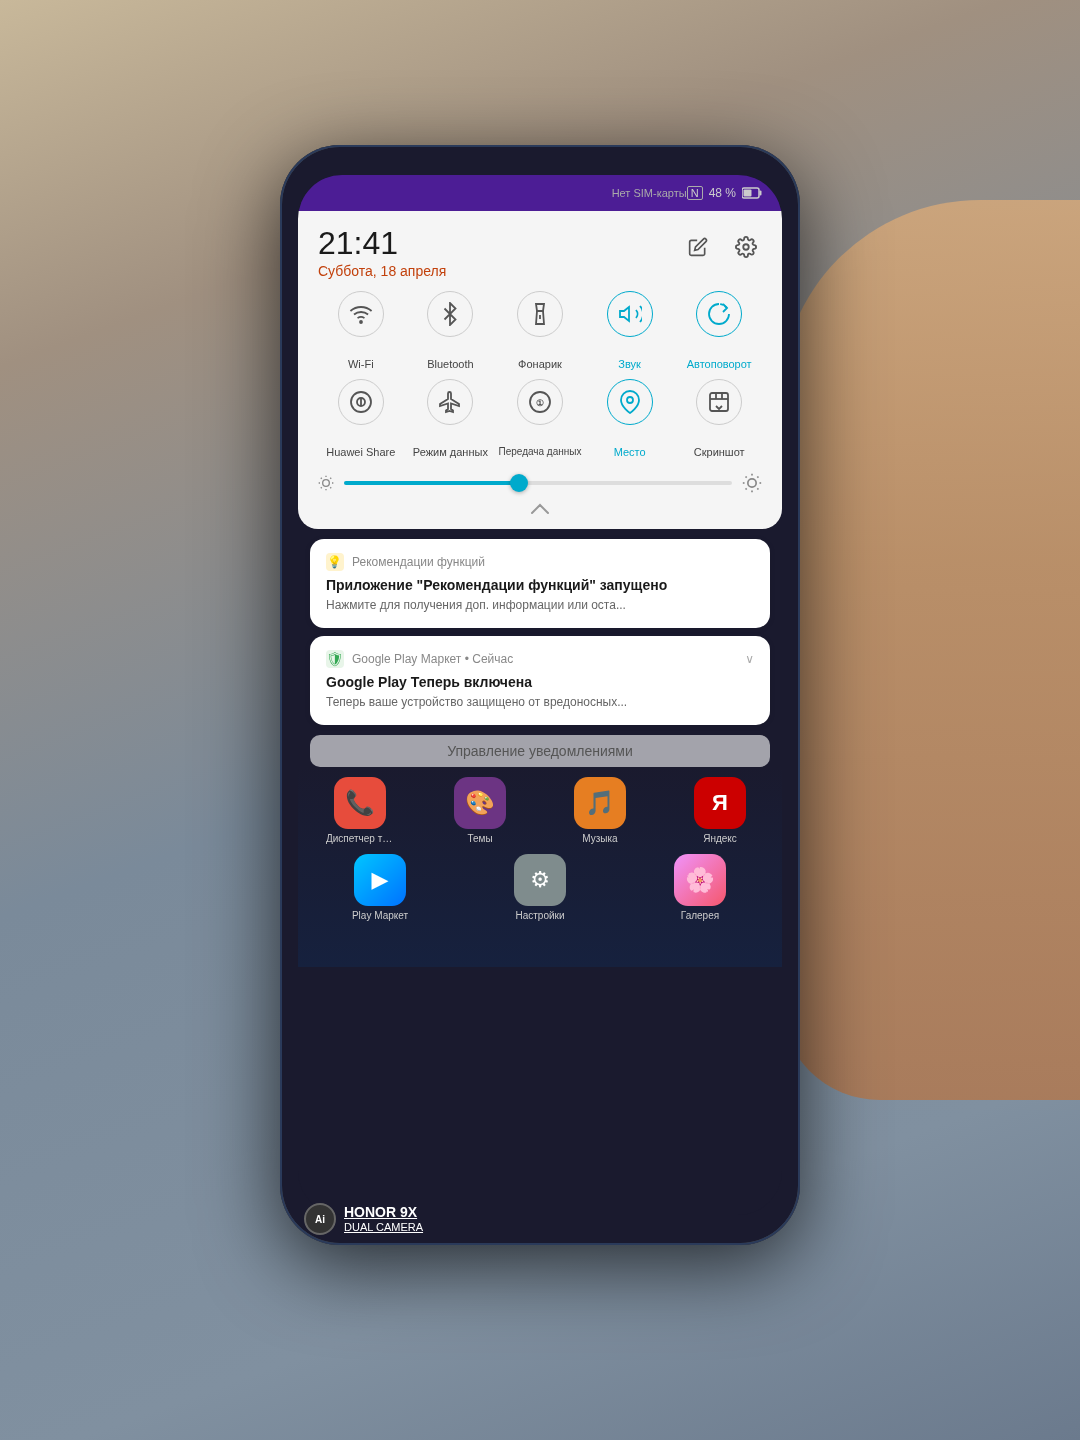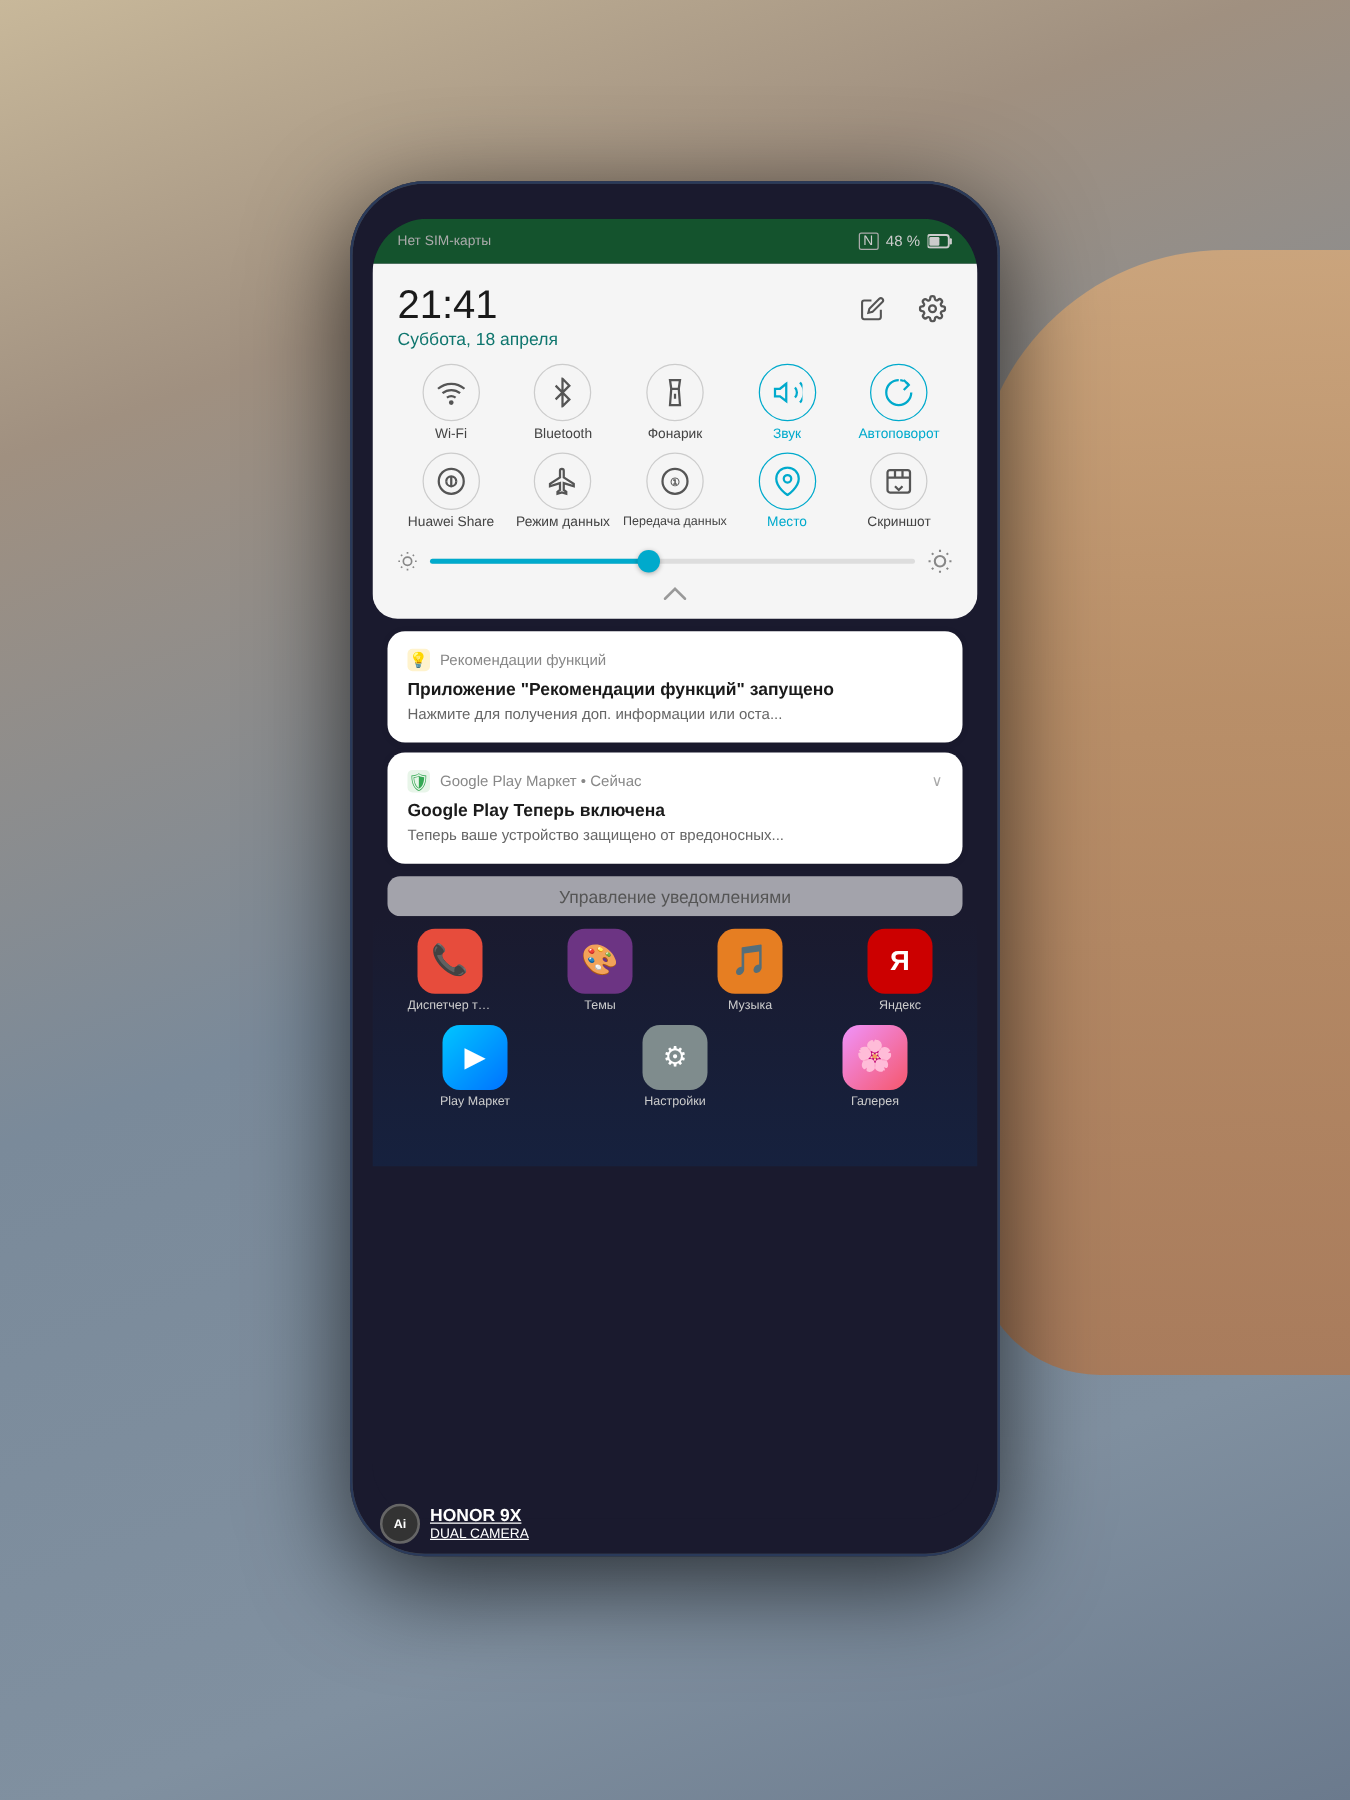--- a/index.html
+++ b/index.html
@@ -65,24 +65,24 @@
       right: 18px;
       bottom: 30px;
       background: #1a1a2e;
       border-radius: 44px;
       overflow: hidden;
     }
 
     
     .status-bar {
       height: 36px;
-      background: #14532d;
-      display: flex;
-      align-items: center;
-      justify-content: space-between;
+      background: #4c1d95;
+      display: flex;
+      align-items: center;
+      justify-content: flex-end;
       padding: 0 20px;
       font-size: 13px;
       color: #ccc;
     }
 
     .status-bar-left { font-size: 11px; color: #aaa; }
     .status-bar-right { display: flex; align-items: center; gap: 6px; font-size: 12px; color: #ccc; }
 
     
     .quick-panel {
@@ -100,21 +100,21 @@
 
     .qs-time {
       font-size: 32px;
       font-weight: 300;
       color: #1a1a1a;
       line-height: 1;
     }
 
     .qs-date {
       font-size: 14px;
-      color: #0f766e;
+      color: #c2410c;
       margin-top: 4px;
       text-align: center;
     }
 
     .qs-header-icons {
       display: flex;
       gap: 16px;
       align-items: center;
       margin-top: 4px;
     }
@@ -135,21 +135,21 @@
       display: grid;
       grid-template-columns: repeat(5, 1fr);
       gap: 8px 4px;
       margin-bottom: 14px;
     }
 
     .qs-toggle {
       display: flex;
       flex-direction: column;
       align-items: center;
-      gap: 4px;
+      gap: 21px;
       cursor: pointer;
     }
 
     .qs-toggle-icon {
       width: 46px;
       height: 46px;
       border-radius: 50%;
       border: 1.5px solid #ccc;
       display: flex;
       align-items: center;

